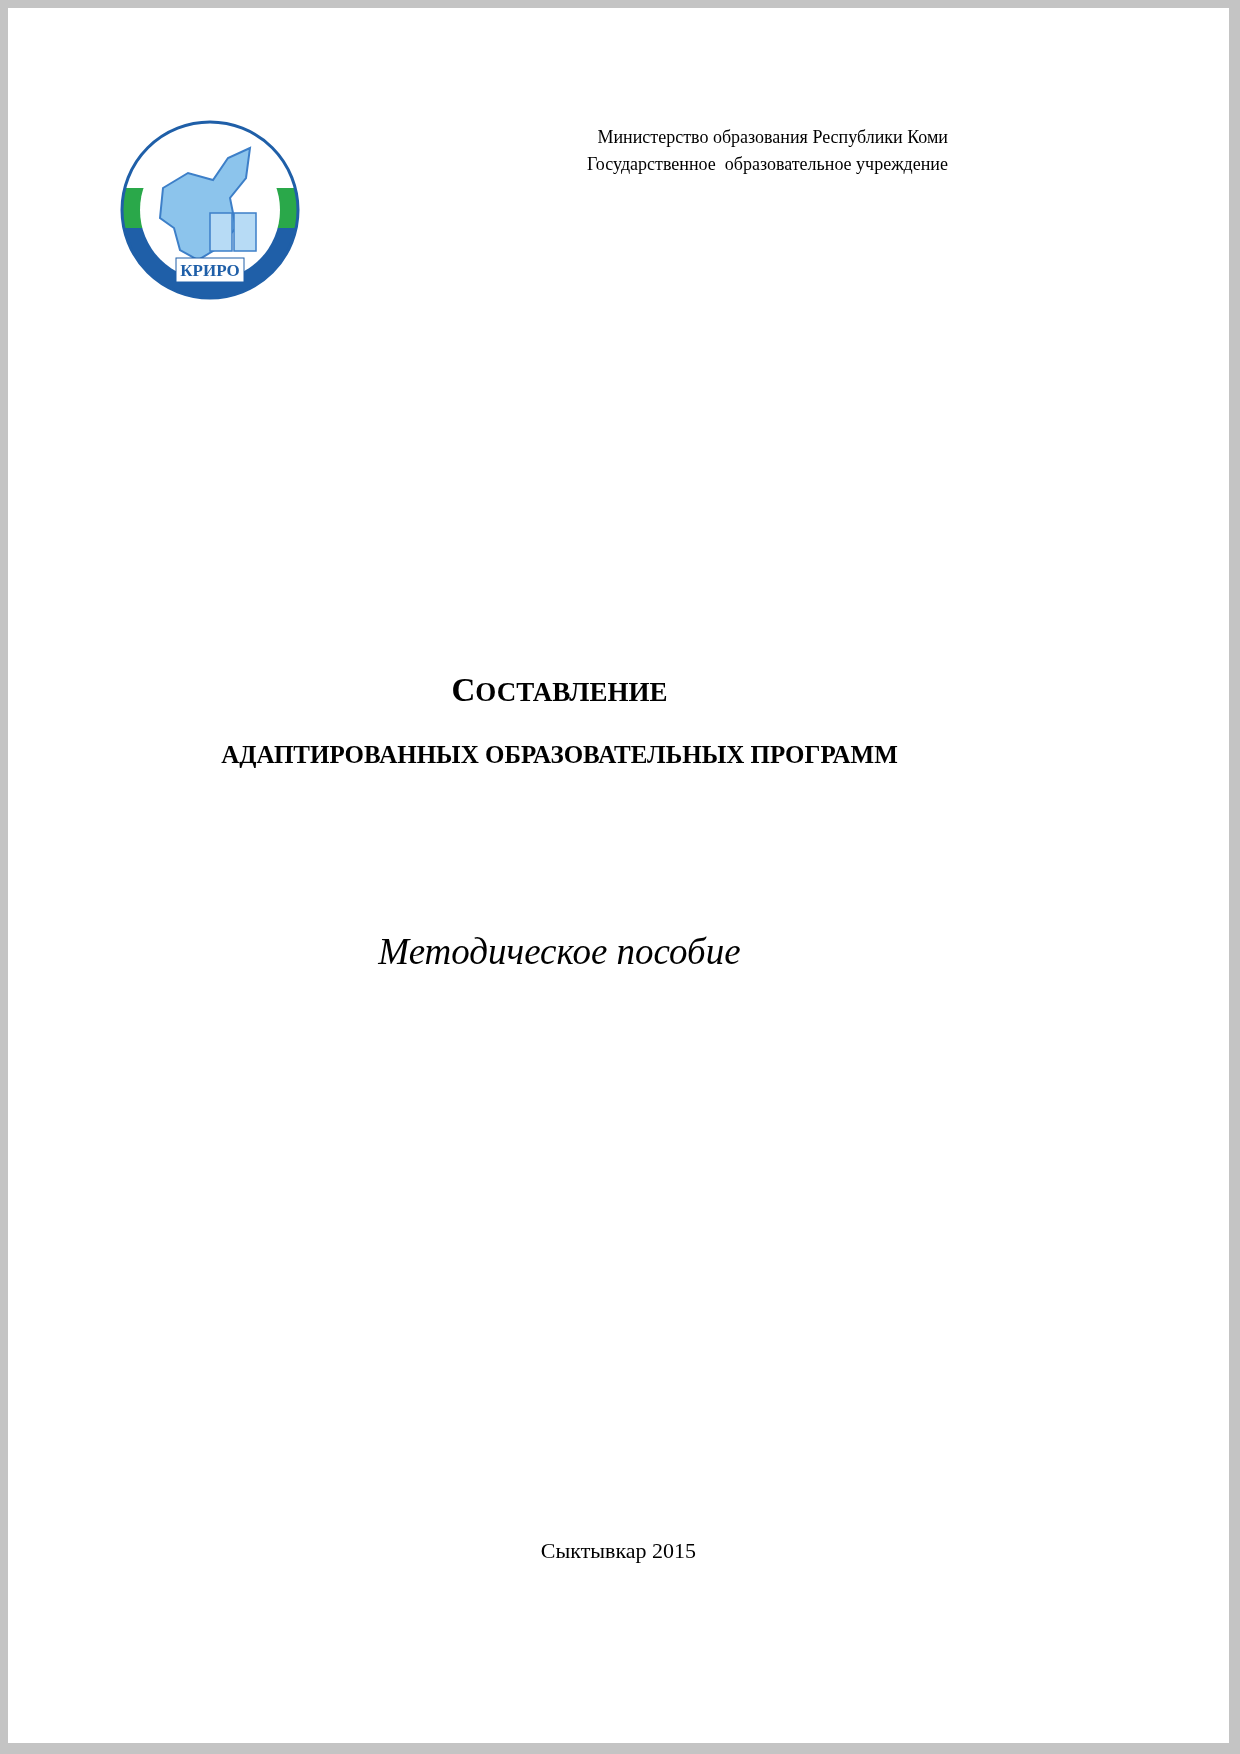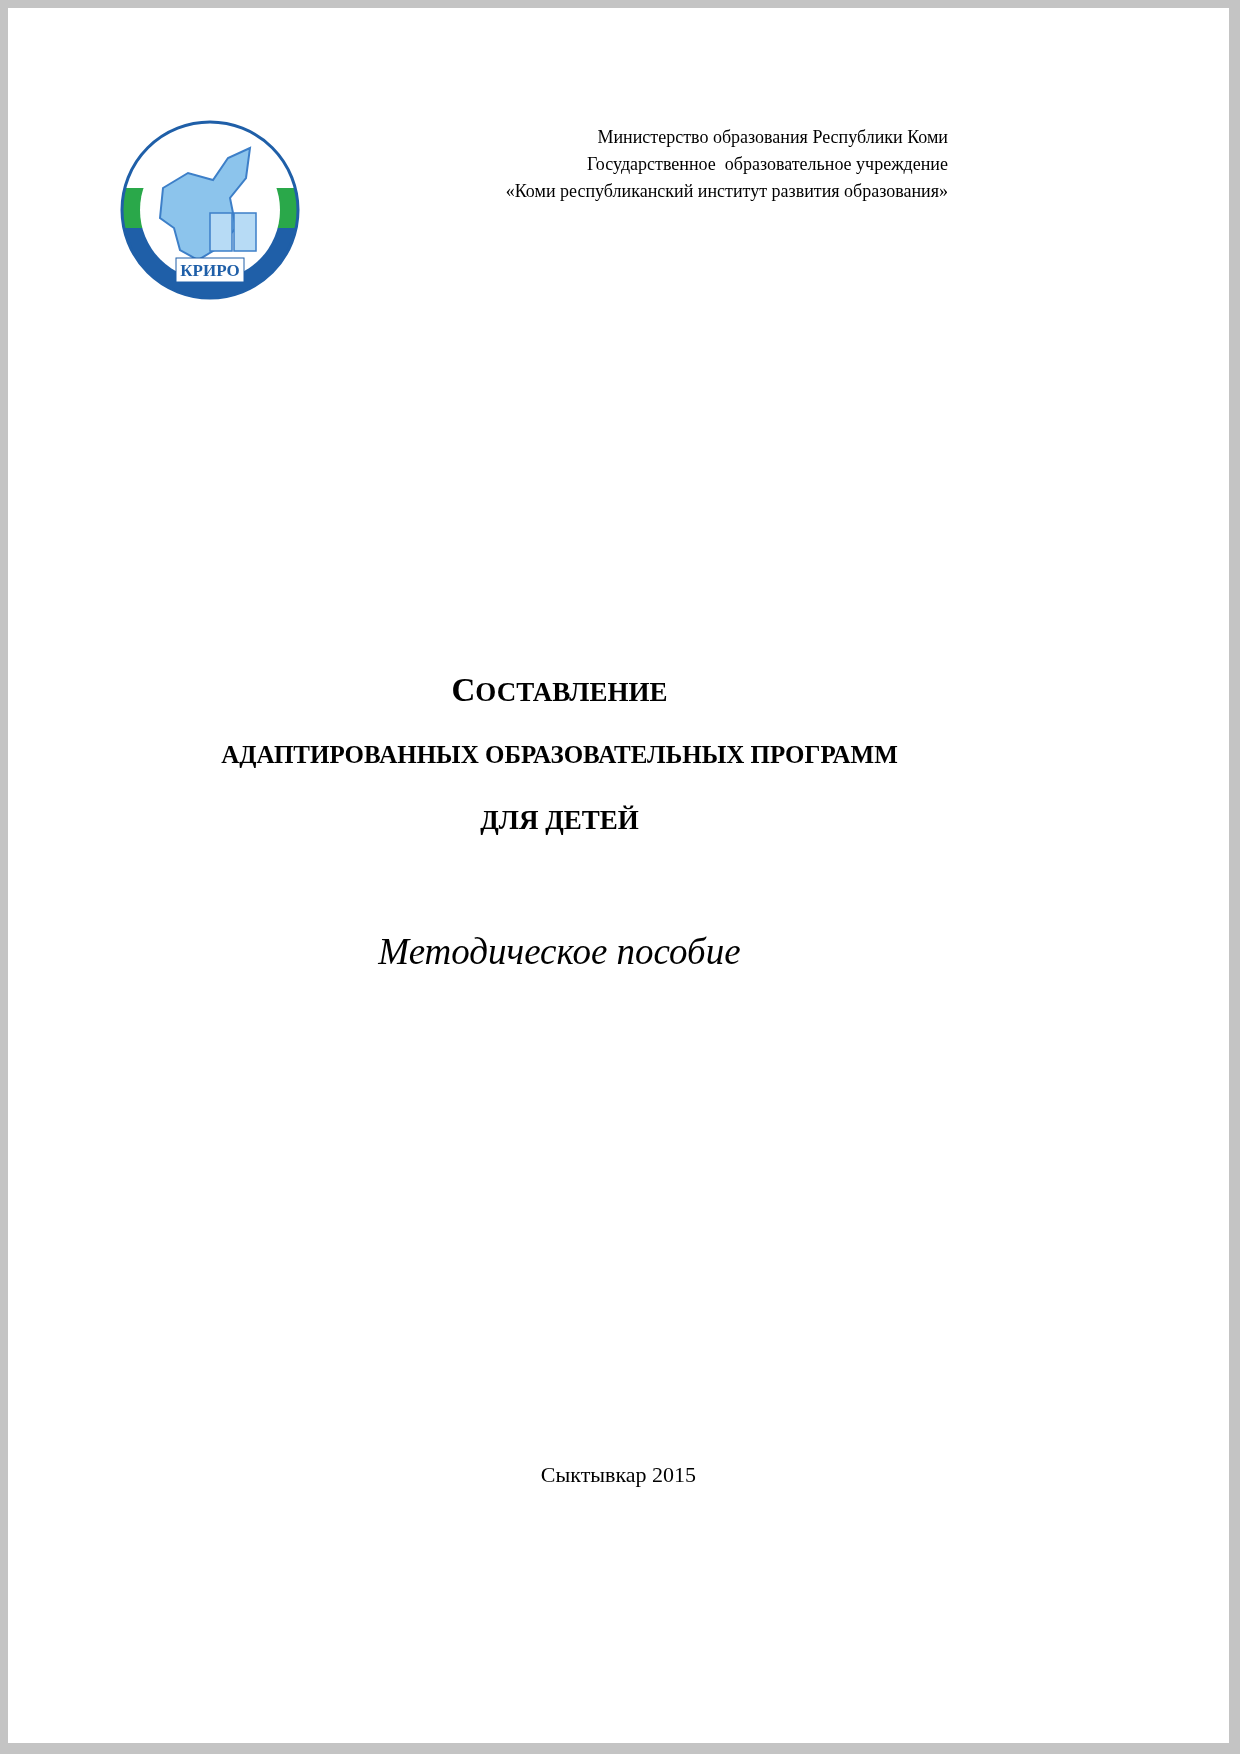--- a/index.html
+++ b/index.html
@@ -37,21 +37,21 @@
     text-align: center;
   }
   .t1 { top: 664px; font-size: 27px; font-weight: bold; }
   .t1 .big { font-size: 33px; }
   .t2 { top: 733px; font-size: 25px; font-weight: bold; }
   .t3 { top: 797px; font-size: 27px; font-weight: bold; }
   .t4 { top: 861px; font-size: 27px; font-weight: bold; }
   .t5 { top: 922px; font-size: 37px; font-style: italic; }
   .footer {
     position: absolute; left: 0; width: 1221px;
-    top: 1454px; text-align: center; font-size: 22px; font-family: Liberation Serif, serif;
+    top: 1530px; text-align: center; font-size: 22px; font-family: Liberation Serif, serif;
   }
 </style>
 </head>
 <body>
 
 <div class="page">
 
   <svg class="logo" viewBox="0 0 184 184">
     <defs>
       <clipPath id="circ">
@@ -68,22 +68,20 @@
     <path d="M45 70 L70 55 L95 62 L110 40 L132 30 L128 60 L112 80 L118 110 L100 130 L80 142 L62 132 L56 110 L42 100 Z" fill="#8cc4ec" stroke="#3d7fc8" stroke-width="2"></path>
     <rect x="92" y="95" width="22" height="38" fill="#b7dbf5" stroke="#3d7fc8" stroke-width="1.5"></rect>
     <rect x="116" y="95" width="22" height="38" fill="#b7dbf5" stroke="#3d7fc8" stroke-width="1.5"></rect>
     <rect x="58" y="140" width="68" height="24" fill="#ffffff" stroke="#1f5fa8" stroke-width="1"></rect>
     <text x="92" y="158" text-anchor="middle" font-family="Liberation Serif, serif" font-weight="bold" font-size="17" fill="#1f5fa8">КРИРО</text>
   </svg>
 
   <div class="header-lines">
     <div>Министерство образования Республики Коми</div>
     <div>Государственное  образовательное учреждение</div>
-    <div>«Коми республиканский институт развития образования»</div>
   </div>
 
   <div class="title-block t1"><span class="big">С</span><span>ОСТАВЛЕНИЕ</span></div>
   <div class="title-block t2">АДАПТИРОВАННЫХ ОБРАЗОВАТЕЛЬНЫХ ПРОГРАММ</div>
-  <div class="title-block t3">ДЛЯ ДЕТЕЙ</div>
   <div class="title-block t5">Методическое пособие</div>
 
   <div class="footer">Сыктывкар 2015</div>
 </div>
 
 </body></html>

